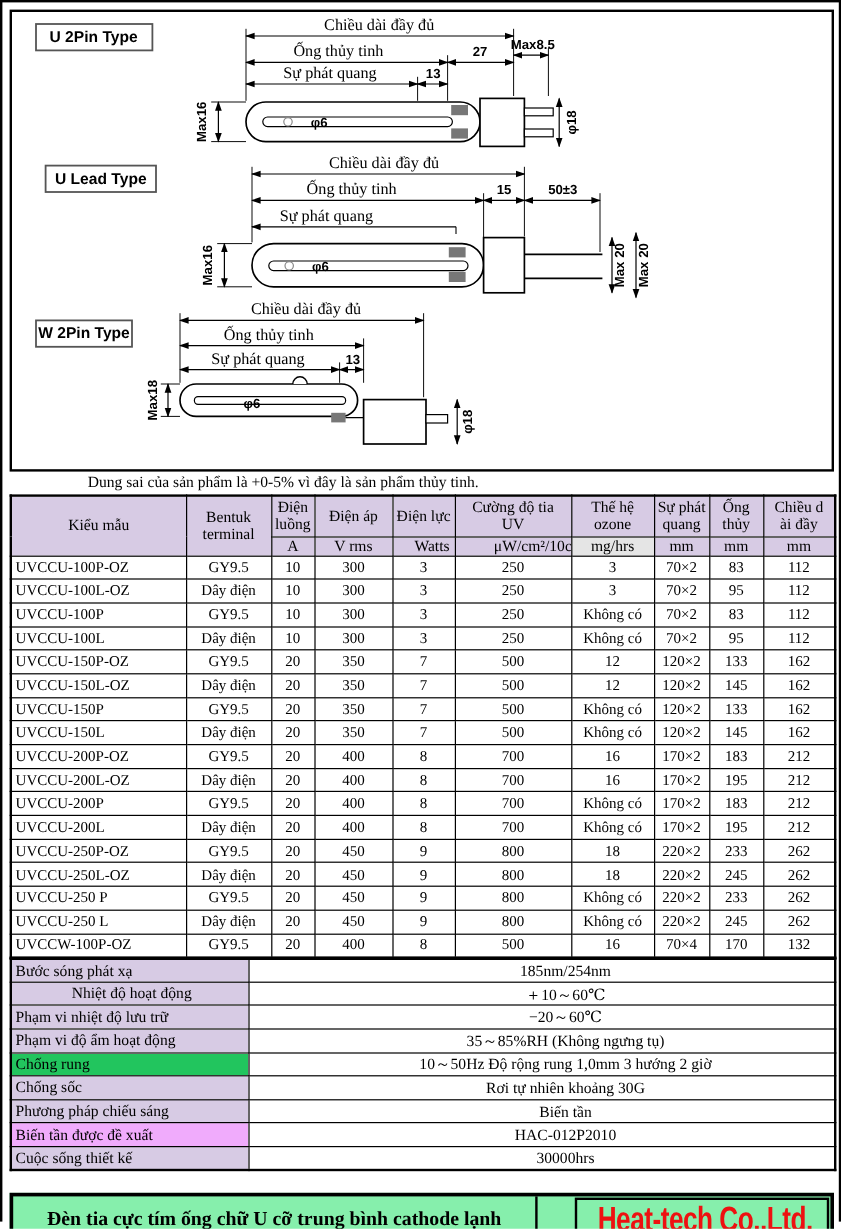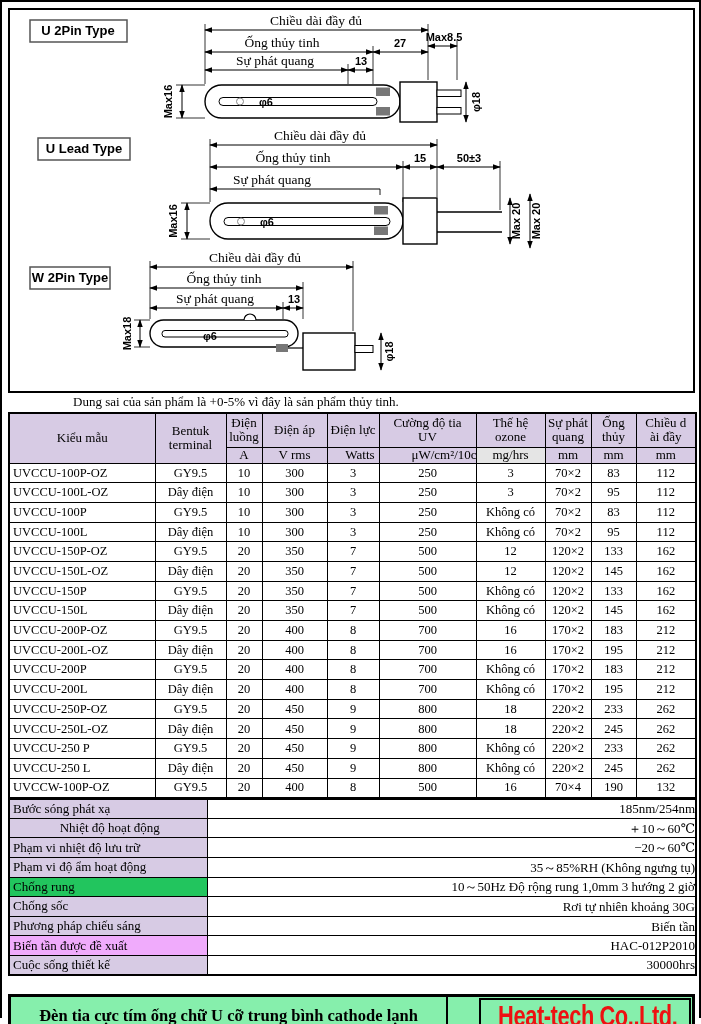--- a/index.html
+++ b/index.html
@@ -31,21 +31,21 @@
   thead tr.hrow1{height:34px;}
   thead tr.hrow2{height:16px;}
   tbody tr{height:19.7px;}
   tbody td{line-height:1;}
   tbody td.model{text-align:left;padding-left:3px;}
 
   table.props{margin-top:-1px;border:2px solid #000;font-size:13px;}
   table.props th{background:#d7cbe4;text-align:left;padding-left:3px;
                  font-weight:normal;}
   table.props tr{height:19.6px;}
-  table.props td{text-align:right;padding-left:40px;line-height:1;}
+  table.props td{text-align:center;padding-left:40px;line-height:1;}
 
   
   .footer{margin-top:18px;height:38px;border:3px solid #000;display:flex;
           align-items:stretch;background:#86efac;gap:28px;}
   .footer-title{flex:1;border-right:2.5px solid #000;display:flex;
                 align-items:center;justify-content:center;font-weight:bold;
                 font-size:16.5px;white-space:nowrap;}
   .logo-box{width:208px;margin:1px 1px 1px 3px;border:2px solid #000;
             display:flex;align-items:center;justify-content:flex-start;overflow:hidden;}
   .logo-text{font-family:"Liberation Sans","DejaVu Sans",sans-serif;
@@ -428,21 +428,21 @@
         </tr>
         <tr>
           <td class="model">UVCCW-100P-OZ</td>
           <td>GY9.5</td>
           <td>20</td>
           <td>400</td>
           <td>8</td>
           <td>500</td>
           <td>16</td>
           <td>70×4</td>
-          <td>190</td>
+          <td>170</td>
           <td>132</td>
         </tr>
       </tbody>
   </table>
 
   <table class="props">
     <colgroup>
         <col style="width:198px">
         <col style="width:489px">
       </colgroup>

